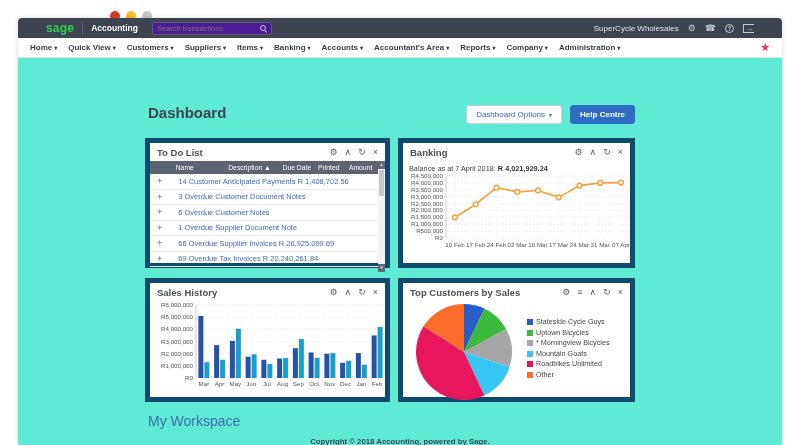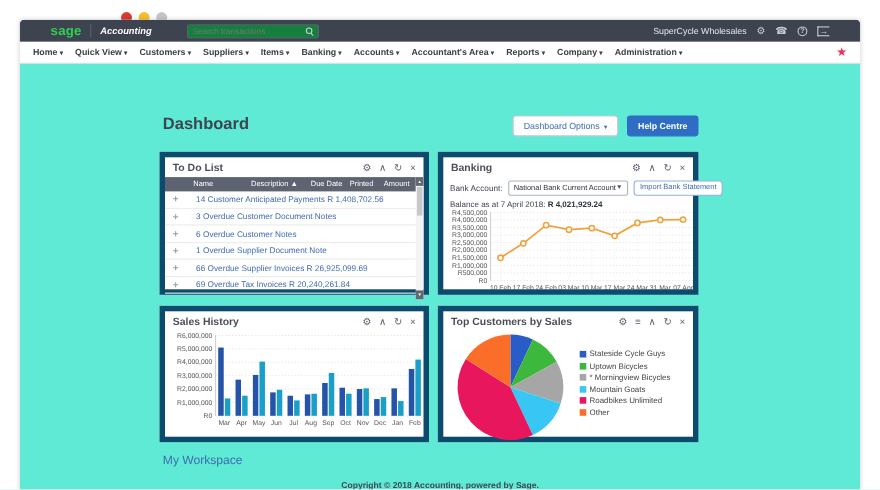--- a/index.html
+++ b/index.html
@@ -10,22 +10,22 @@
   .traffic { position:absolute; top:11px; left:110px; display:flex; gap:6px; }
   .dot { width:10px; height:10px; border-radius:50%; }
 
   
   .window { position:absolute; left:18px; top:18px; width:764px; height:427px; background:#ecedf0; border-radius:4px 4px 0 0; overflow:hidden; box-shadow:0 0 4px rgba(0,0,0,.15); }
 
   
   .topbar { height:20px; background:#3d434f; display:flex; align-items:center; padding:0 28px; }
   .brand { color:#2fd153; font-weight:bold; font-size:12px; letter-spacing:.2px; }
   .tb-divider { width:1px; height:12px; background:#5a6170; margin:0 8px; }
-  .product { color:#fff; font-size:8.5px; font-weight:bold;font-style:italic; }
-  .searchbox { display:flex; align-items:center; margin-left:32px; width:120px; height:13px; background:#15803d; border:1px solid #596070; border-radius:2px; padding:0 4px; }
+  .product { color:#fff; font-size:8.5px; font-weight:bold; }
+  .searchbox { display:flex; align-items:center; margin-left:14px; width:120px; height:13px; background:#4c1d95; border:1px solid #596070; border-radius:2px; padding:0 4px; }
   .searchbox input { flex:1; background:transparent; border:none; outline:none; color:#c7ccd4; font-size:7.5px; font-family:"Liberation Sans",sans-serif; width:90px; }
   .mag { position:relative; width:7px; height:7px; flex:none; }
   .mag::before { content:""; position:absolute; left:0; top:0; width:4px; height:4px; border:1px solid #c7ccd4; border-radius:50%; }
   .mag::after { content:""; position:absolute; left:5px; top:5px; width:3px; height:1px; background:#c7ccd4; transform:rotate(45deg); transform-origin:0 0; }
   .tb-right { margin-left:auto; display:flex; align-items:center; gap:9px; }
   .company { color:#e4e7ec; font-size:8px; }
   .tb-icon { color:#c7ccd4; font-size:9px; line-height:9px; cursor:pointer; }
   .help-circ { width:9px; height:9px; border:1px solid #c7ccd4; border-radius:50%; color:#c7ccd4; font-size:6.5px; text-align:center; line-height:8px; font-weight:bold; }
   .logout { color:#c7ccd4; font-size:8px; border-left:1px solid #c7ccd4; border-top:1px solid #c7ccd4; border-bottom:1px solid #c7ccd4; padding:0 1px 0 1px; height:9px; line-height:8px; }
 
@@ -82,21 +82,21 @@
   .legend-bottom { display:flex; justify-content:center; gap:12px; align-items:center; margin-top:-1px; }
   .legend-item { display:flex; align-items:center; gap:3px; font-size:7.5px; color:#444; }
   .swatch { width:6px; height:6px; display:inline-block; }
 
   
   .cust-body { display:flex; }
   .legend-right { margin-left:6px; margin-top:16px; }
   .legend-right .legend-item { font-size:7.2px; line-height:10.5px; white-space:nowrap; }
 
   
-  .my-workspace { position:absolute; left:130px; top:355px; font-size:11px; color:#3e6cb0; cursor:pointer; }
+  .my-workspace { position:absolute; left:130px; top:355px; font-size:14px; color:#3e6cb0; cursor:pointer; }
   .footer { position:absolute; left:0; right:0; top:379px; text-align:center; }
   .copyright { font-size:7.8px; color:#3f4856; font-weight:bold; }
 </style>
 </head>
 <body>
 
 <div class="stage">
 
   <div class="traffic">
     <span class="dot" id="dot-close" style="background: rgb(214, 59, 49);"></span>
@@ -199,28 +199,20 @@
 
       <div class="widget" id="w-banking">
         <div class="w-head">
           <span class="w-title">Banking</span>
           <span class="w-icons">
               <span class="w-icon">⚙</span>
               <span class="w-icon">∧</span>
               <span class="w-icon">↻</span>
               <span class="w-icon">×</span>
             </span>
-        </div>
-        <div class="bank-controls">
-          <span class="bank-label">Bank Account:</span>
-          <span class="bank-select">
-            <span class="val">National Bank Current Account</span>
-            <span class="caret">▼</span>
-          </span>
-          <button class="btn-import">Import Bank Statement</button>
         </div>
         <div class="bank-balance">
           <span>Balance as at 7 April 2018:</span>
           <b>R 4,021,929.24</b>
         </div>
         <svg id="banking-chart" width="229" height="78" style="margin-left:3px">
             <line x1="40" y1="65" x2="224" y2="65" stroke="#d5d5d5" stroke-width="0.6" stroke-dasharray="1,2"></line>
             <text x="37" y="67" text-anchor="end" font-size="6.2" fill="#555">R0</text>
             <line x1="40" y1="58.111111111111114" x2="224" y2="58.111111111111114" stroke="#d5d5d5" stroke-width="0.6" stroke-dasharray="1,2"></line>
             <text x="37" y="60.111111111111114" text-anchor="end" font-size="6.2" fill="#555">R500,000</text>

